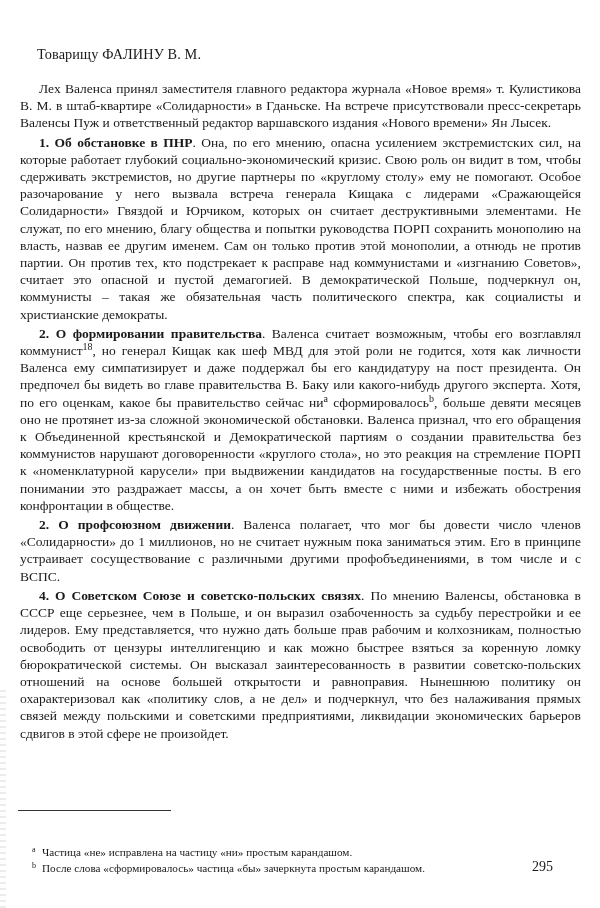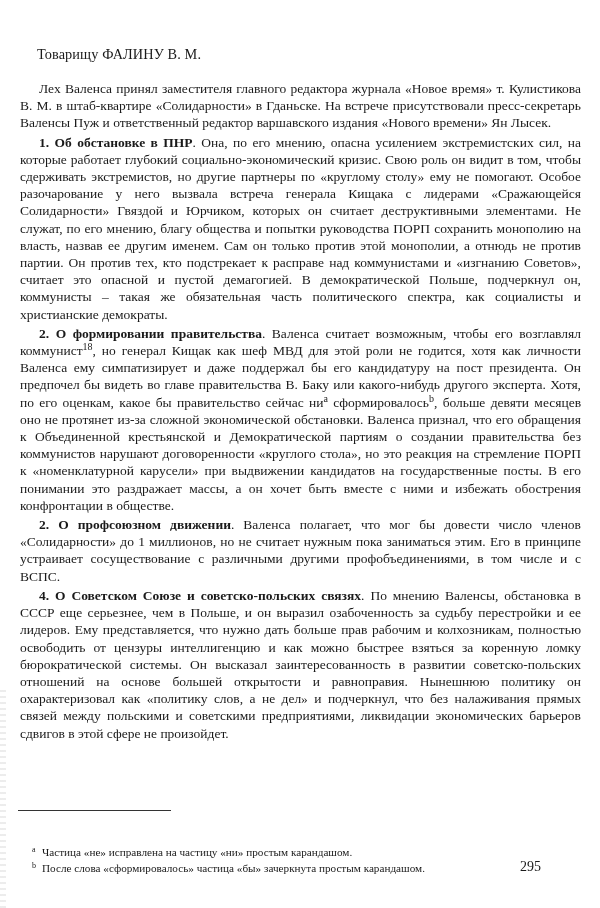--- a/index.html
+++ b/index.html
@@ -72,21 +72,21 @@
     }
     .footnote .mark {
       display: inline-block;
       width: 10px;
       font-size: 8px;
       vertical-align: 4px;
       line-height: 0;
     }
     .page-number {
       position: absolute;
-      left: 502px;
+      left: 514px;
       top: 859px;
       font-size: 14px;
     }
     .edge-marks {
       position: absolute;
       left: 0;
       top: 690px;
       width: 6px;
       height: 218px;
       background: repeating-linear-gradient(to bottom, rgba(0,0,0,0.12) 0 2px, transparent 2px 6px);

